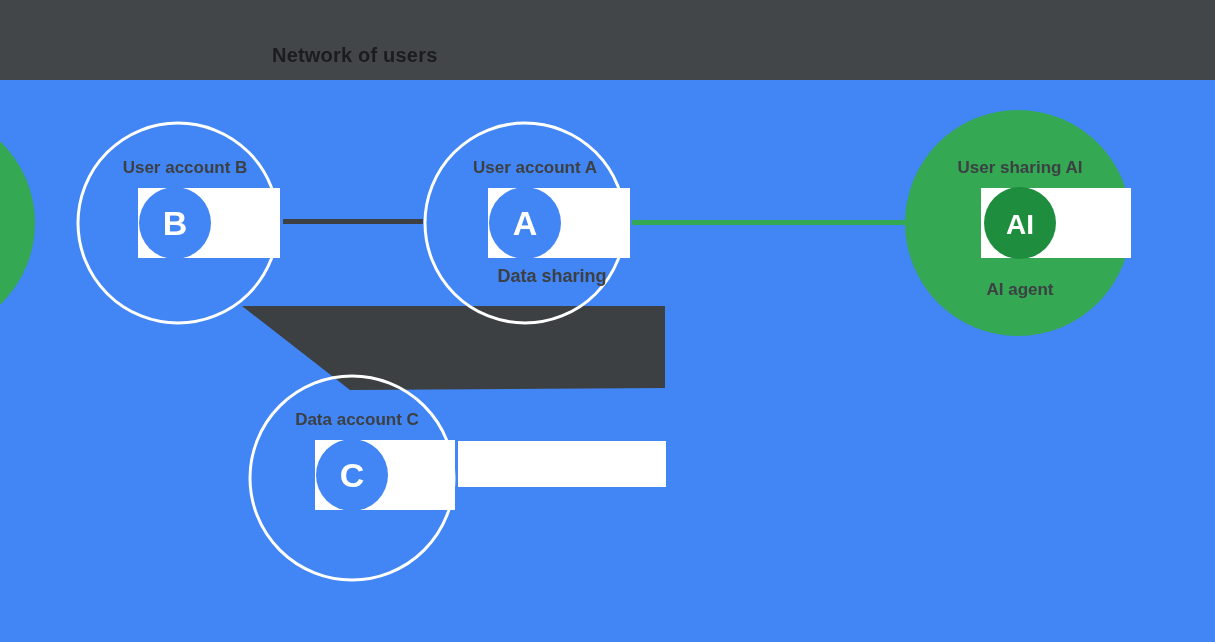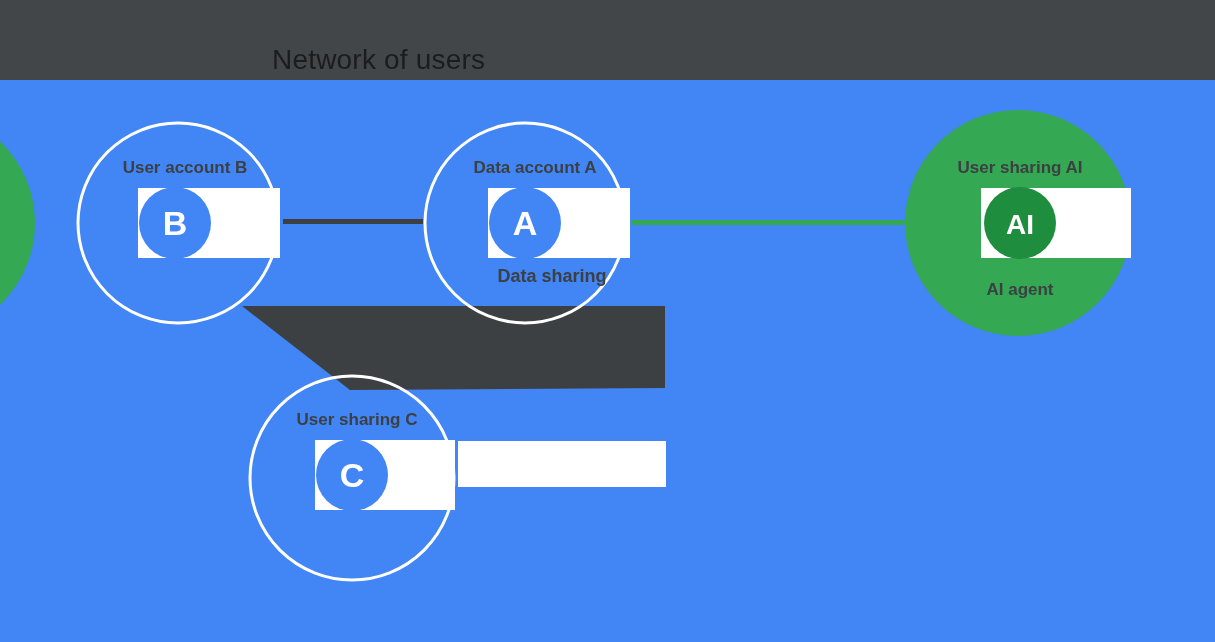--- a/index.html
+++ b/index.html
@@ -9,21 +9,21 @@
     font-family: "Liberation Sans", sans-serif;
   }
   .stage { position: relative; width: 1215px; height: 642px; }
   .header {
     position: absolute; left: 0; top: 0;
     width: 1215px; height: 80px;
     background: #434649;
   }
   .header-title {
     position: absolute; left: 272px; top: 44px;
-    font-size: 28px; font-weight: normal; color: #1b1c1e;
+    font-size: 20px; font-weight: bold; color: #1b1c1e;
     letter-spacing: 0.2px; white-space: nowrap;
   }
   .canvas {
     position: absolute; left: 0; top: 80px;
     width: 1215px; height: 562px;
     background: #4285F4; overflow: hidden;
   }
   .diagram-svg { position: absolute; left: 0; top: 0; }
   .node-label {
     position: absolute;
@@ -89,23 +89,23 @@
       <g>
         <circle cx="1018" cy="143" r="113" fill="#34A853"></circle>
         <rect x="981" y="108" width="150" height="70" fill="#FFFFFF"></rect>
         <circle cx="1020" cy="143" r="36" fill="#1E8E3E"></circle>
         <text x="1020" y="154" text-anchor="middle" font-size="28" class="node-letter">AI</text>
       </g>
     </svg>
 
     <div class="node-label" style="left:185px; top:78px;">User account B</div>
 
-    <div class="node-label" style="left:535px; top:78px;">Data account A</div>
+    <div class="node-label" style="left:535px; top:78px;">User account A</div>
 
-    <div class="node-label" style="left:357px; top:330px;">User sharing C</div>
+    <div class="node-label" style="left:357px; top:330px;">Data account C</div>
 
     <div class="node-label" style="left:1020px; top:78px;">User sharing AI</div>
 
     <div class="annotation" style="left:552px; top:186px;">Data sharing</div>
 
     <div class="node-label" style="left:1020px; top:200px;">AI agent</div>
 
   </div>
 </div>
 

